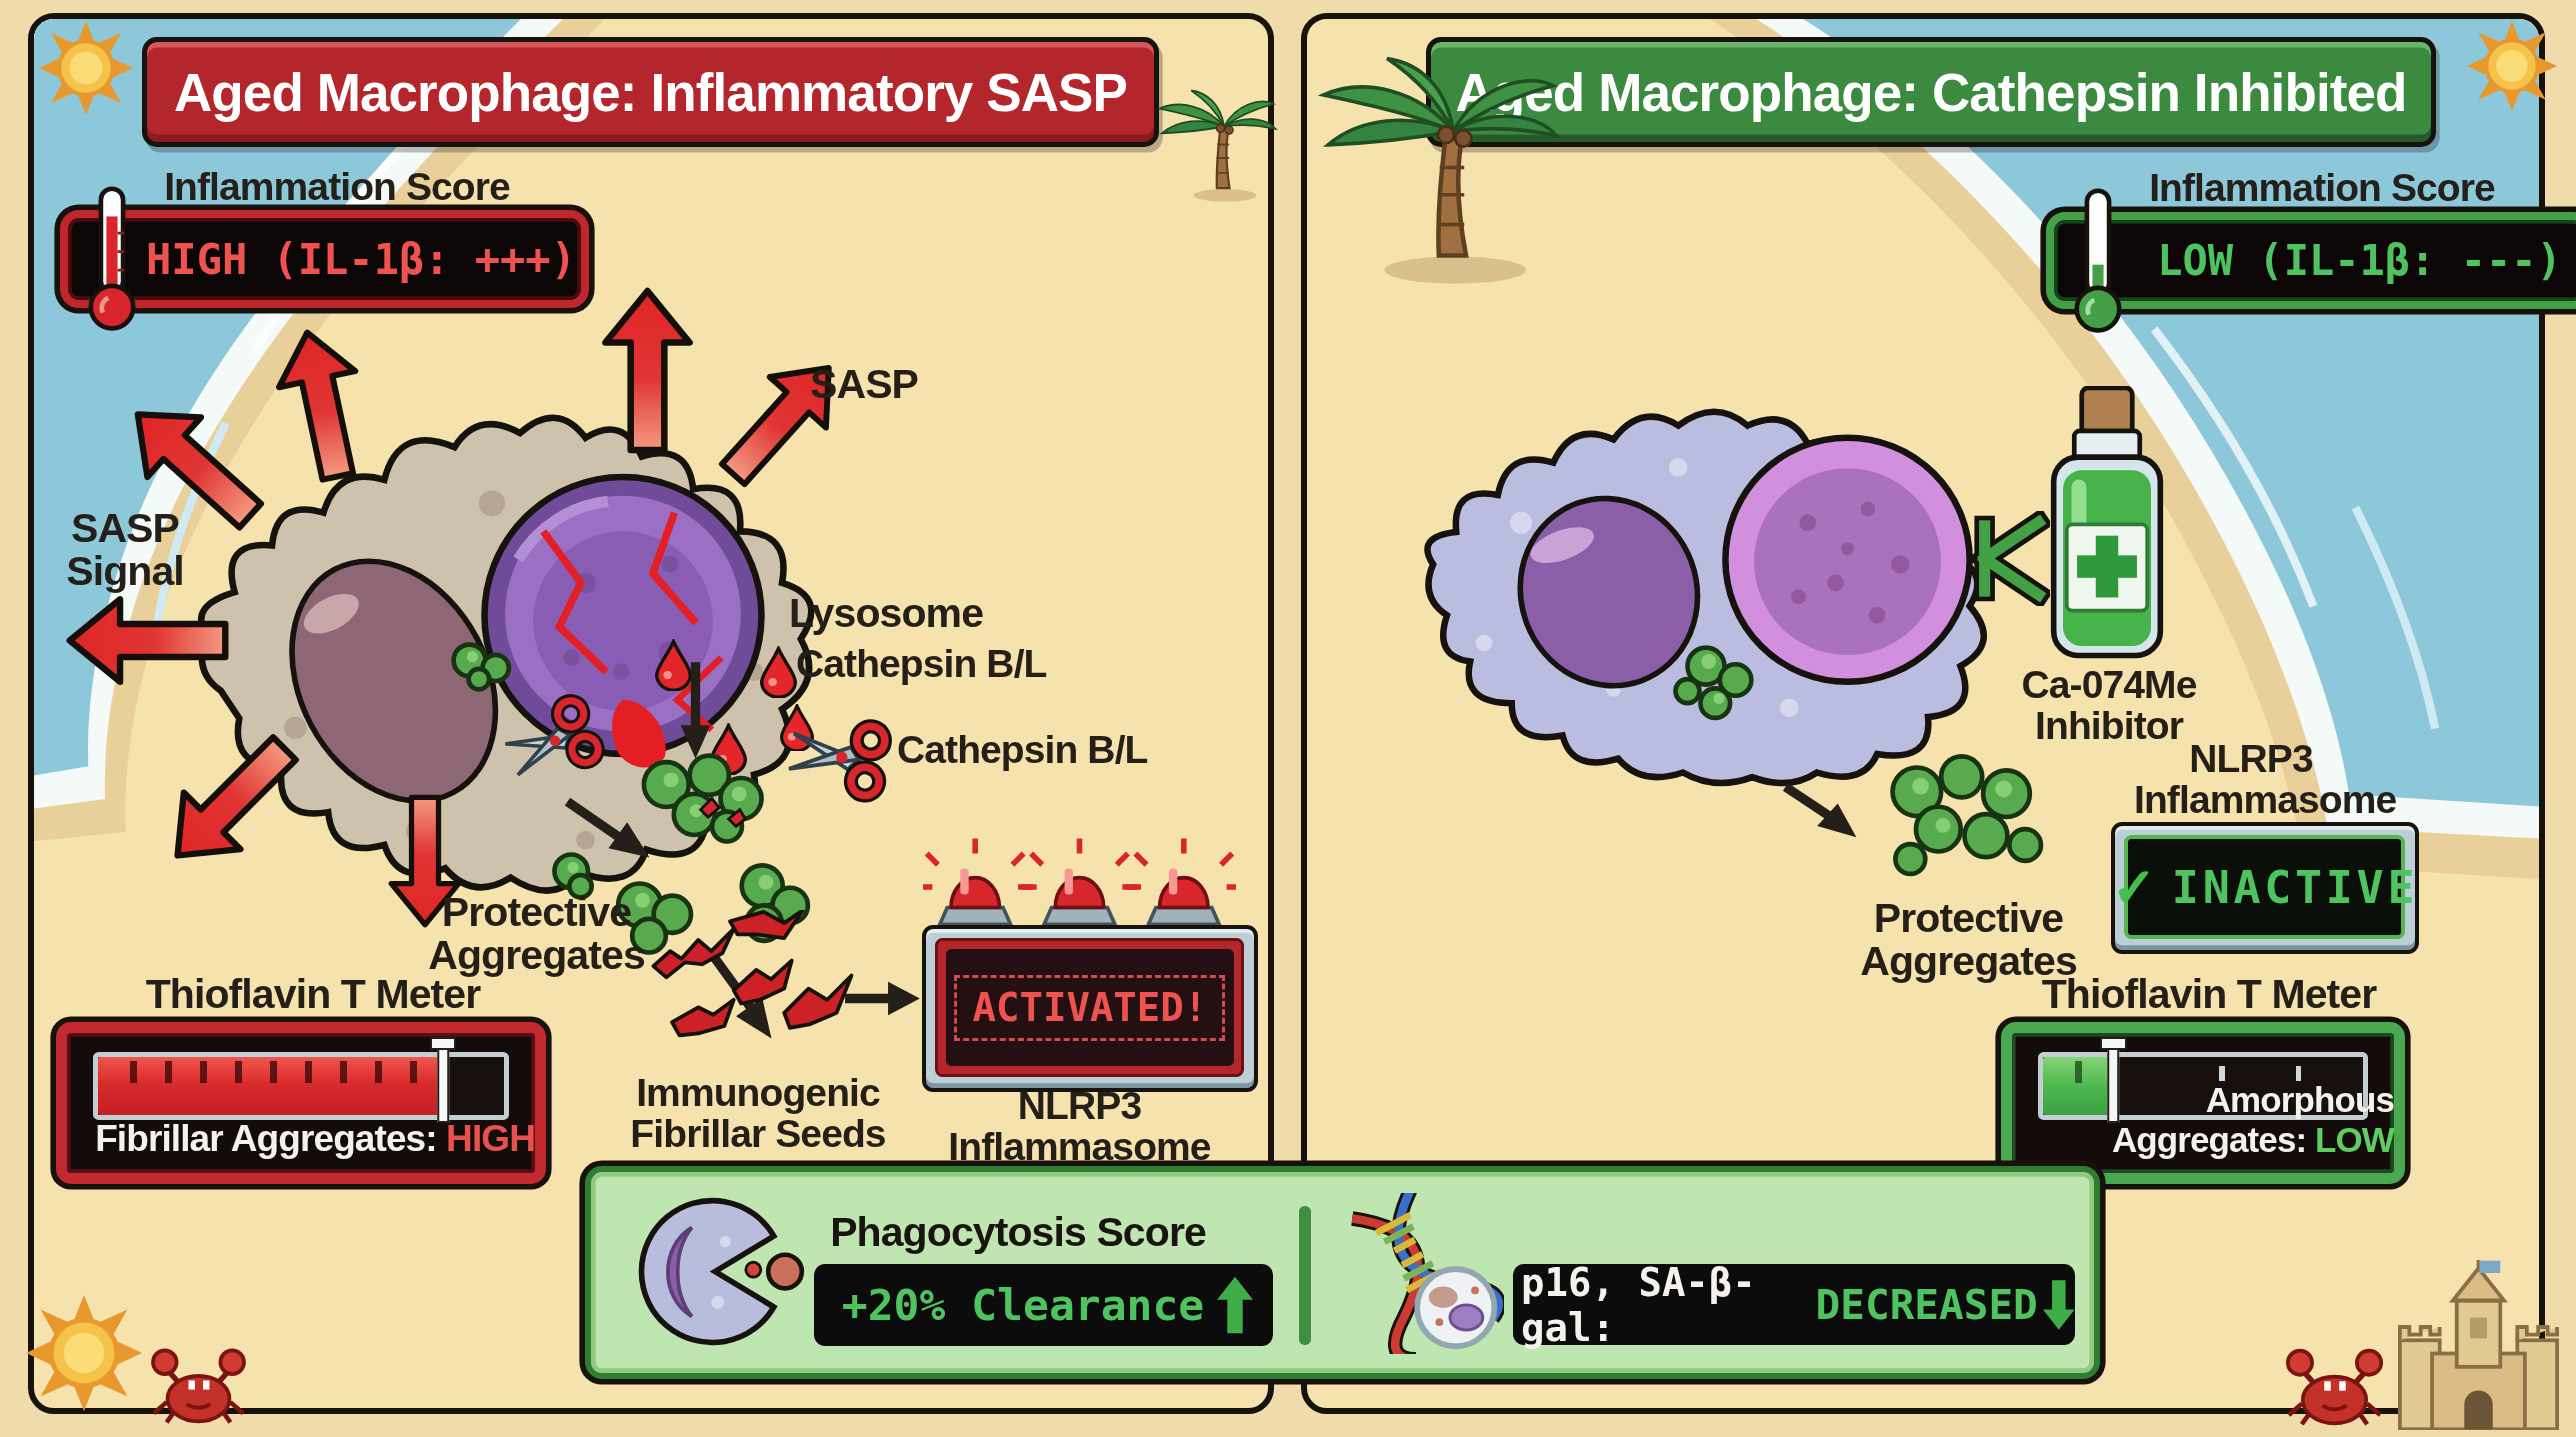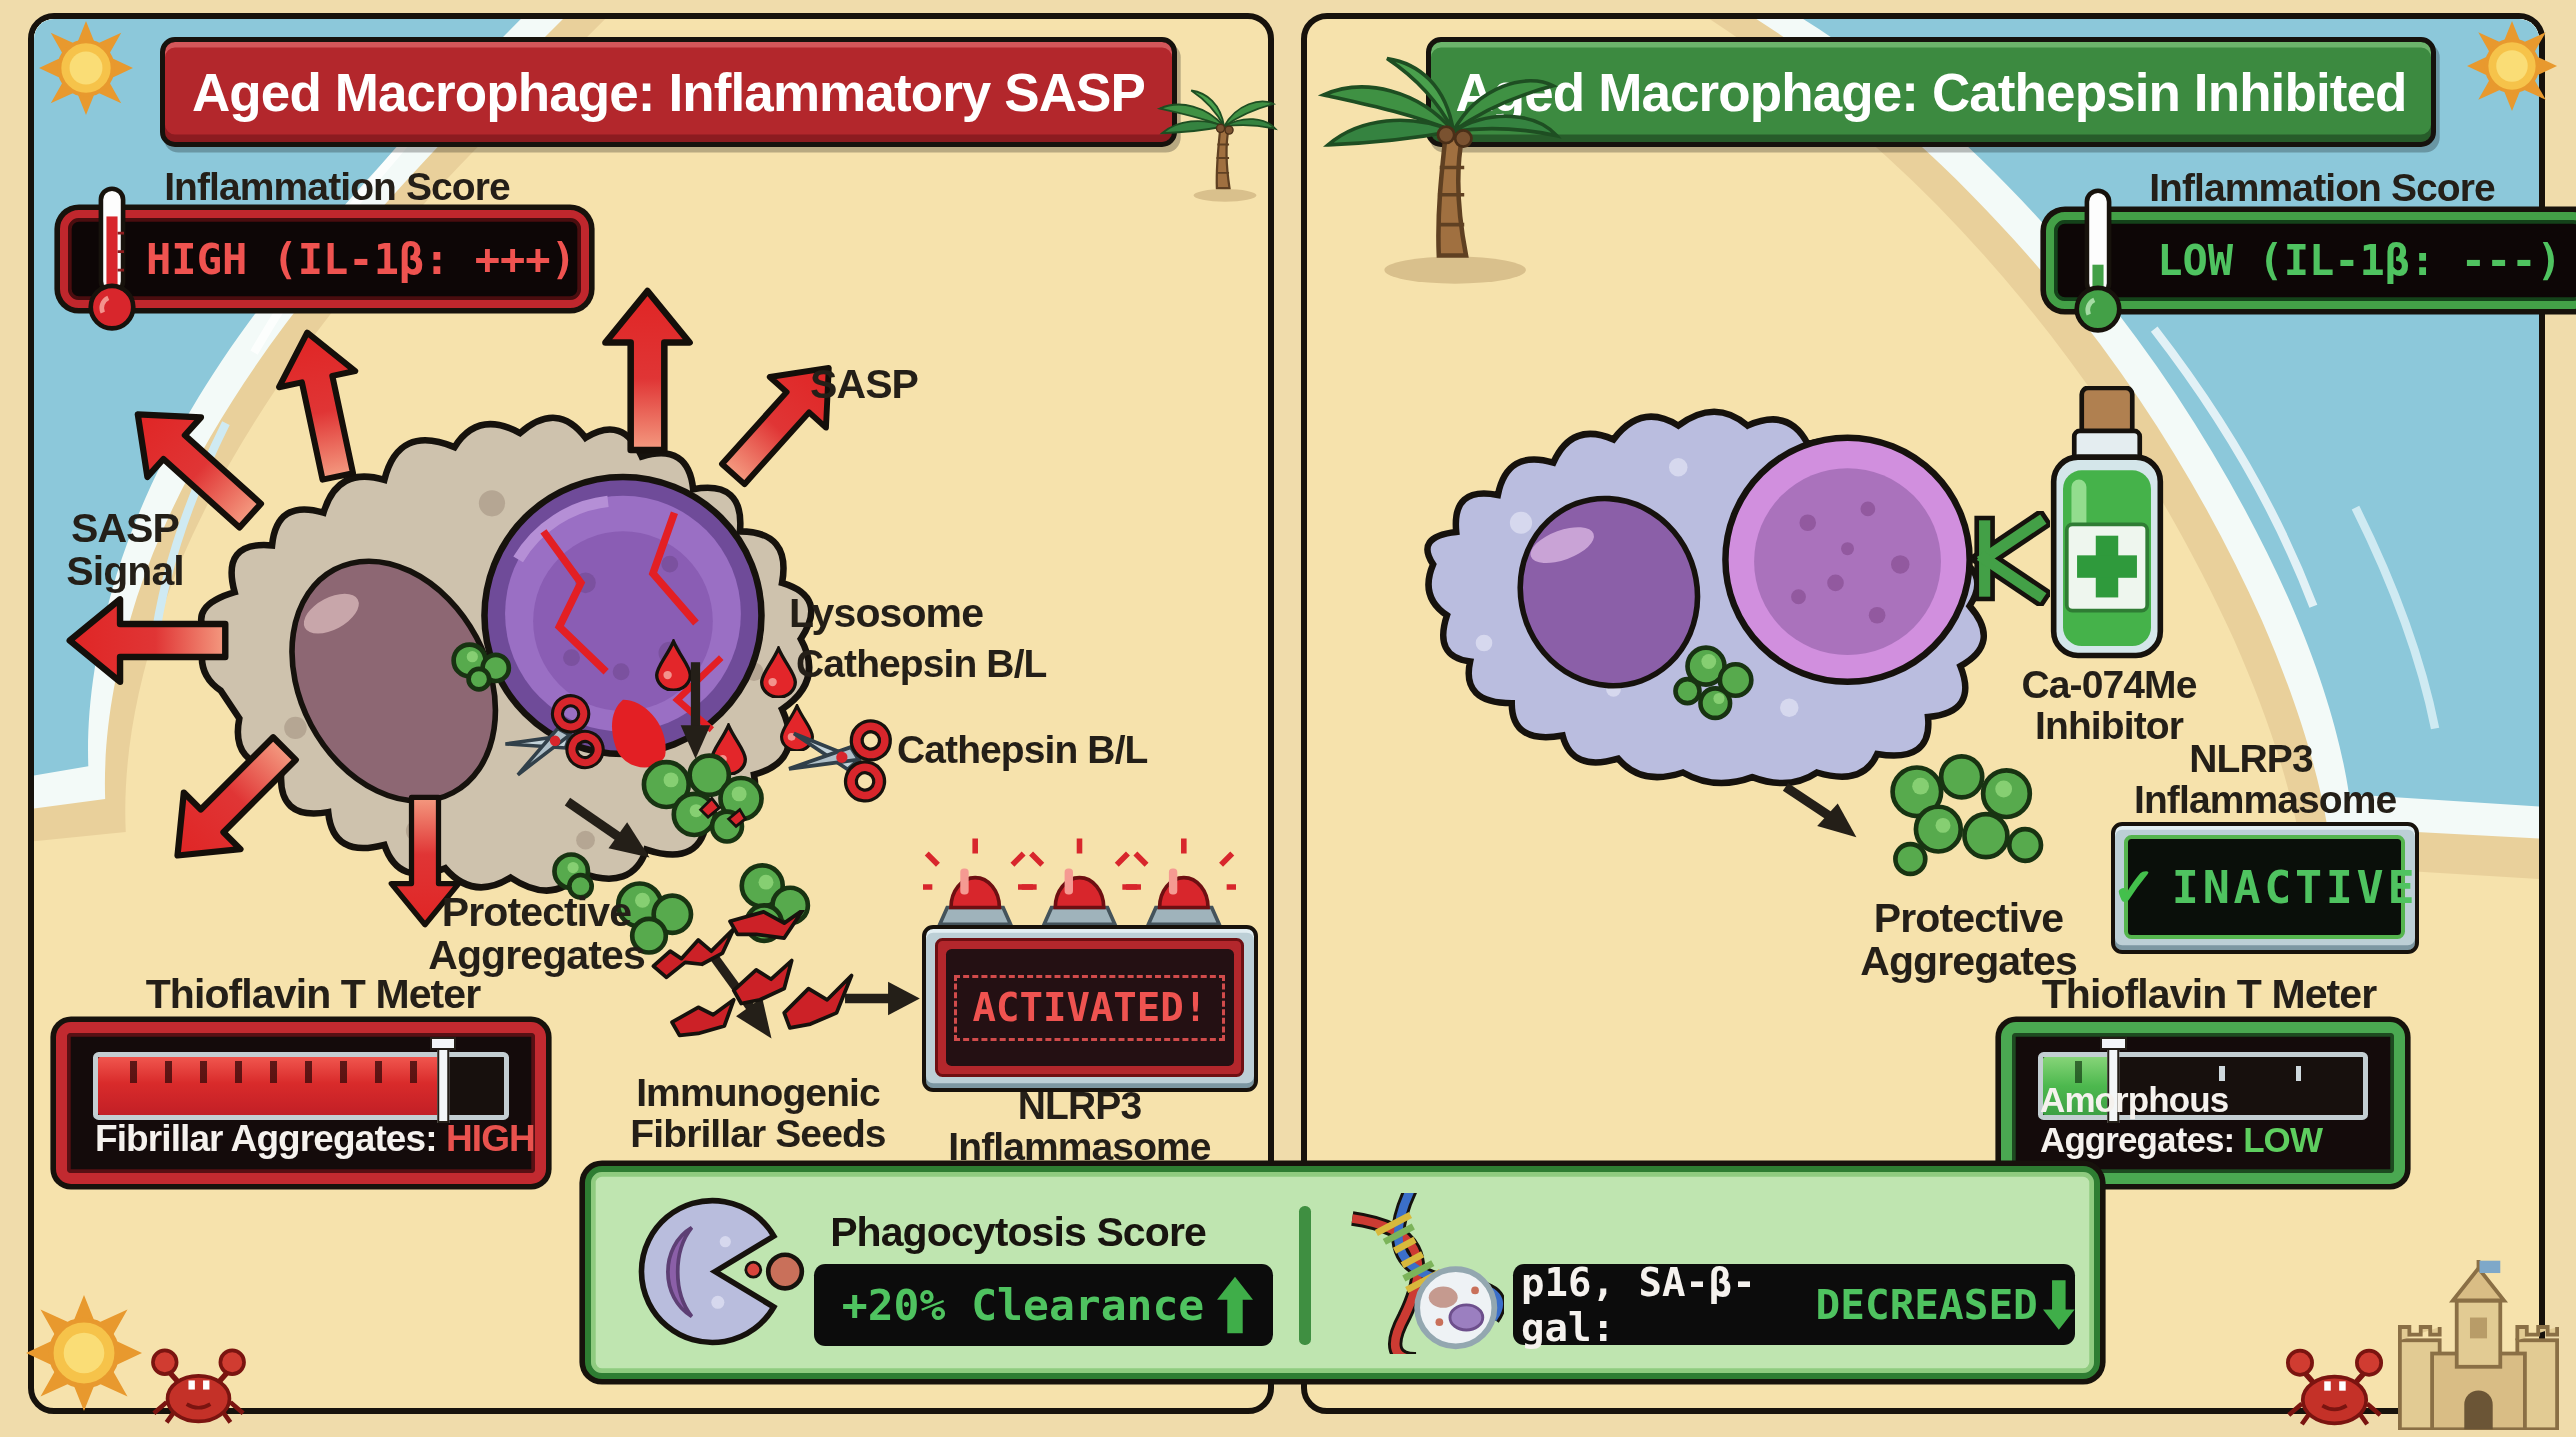--- a/index.html
+++ b/index.html
@@ -37,21 +37,21 @@
   .meter-fill.red{background:linear-gradient(#f0564e,#d92b2b 45%,#c21f26);}
   .meter-fill.green{background:linear-gradient(#86d478,#4db84e 50%,#3da044);}
   .meter-fill.red::after,.meter-fill.green::after{content:"";position:absolute;left:3.7px;right:1.9px;top:3.7px;height:38%;
       background:repeating-linear-gradient(90deg,transparent 0 28px,rgba(60,10,10,.8) 28px 35px);}
   .meter-fill.green::after{background:repeating-linear-gradient(90deg,transparent 0 28px,rgba(20,60,20,.7) 28px 35px);}
   .meter-needle{position:absolute;top:-15px;width:7.5px;height:77px;background:#f4f7f8;border:2.8px solid #241f18;
                 transform:translateX(-50%);}
   .meter-needle::before{content:"";position:absolute;top:-7.5px;left:50%;transform:translateX(-50%);
                 width:22.5px;height:9.4px;background:#f4f7f8;border:2.8px solid #241f18;}
   .wtick{position:absolute;top:9.4px;width:5.6px;height:15px;background:#cfd9dd;}
-  .meter-text{position:absolute;left:0;right:0;bottom:13px;text-align:left;font-weight:bold;font-size:37px;
+  .meter-text{position:absolute;left:0;right:0;bottom:13px;text-align:right;font-weight:bold;font-size:37px;
               color:#f5f2ee;letter-spacing:-0.9px;padding-left:28px;}
   .meter-text .hotred{color:#e8524e;}
   .meter-text .hotgreen{color:#5ece5f;}
   
   .metal{position:absolute;background:#bccfd6;border:4.7px solid #17120c;border-radius:11.2px;padding:9.4px;
          box-shadow:inset 0 3.7px 0 #e2eef2,inset 0 -4.7px 0 #7c97a2;}
   .alarm-red{background:#b3272c;border:3.7px solid #6e0f12;border-radius:7.5px;padding:7.5px;height:calc(100% - 22.5px);}
   .alarm-screen{background:#241013;border-radius:5.6px;height:100%;display:flex;align-items:center;justify-content:center;}
   .alarm-text{border:3.7px dashed #d14b4b;padding:7.5px 15px;color:#ef5350;font-family:"DejaVu Sans Mono",monospace;
               font-weight:bold;font-size:39px;letter-spacing:0px;white-space:nowrap;}
@@ -136,21 +136,21 @@
     <path d="M143,135 h27 M141,165 h29 M140,198 h30" stroke="#5f4022" stroke-width="4"></path>
     <path d="M158,95 C120,50 60,35 15,55 C60,65 110,75 158,95 Z" fill="#3f9143" stroke="#1e4e22" stroke-width="4"></path>
     <path d="M158,95 C110,75 55,80 20,110 C70,108 115,103 158,95 Z" fill="#358340" stroke="#1e4e22" stroke-width="4"></path>
     <path d="M158,95 C185,45 240,30 268,45 C230,55 190,72 158,95 Z" fill="#3f9143" stroke="#1e4e22" stroke-width="4"></path>
     <path d="M158,95 C200,70 250,75 272,100 C235,92 195,90 158,95 Z" fill="#358340" stroke="#1e4e22" stroke-width="4"></path>
     <path d="M158,95 C150,45 120,20 85,15 C115,35 140,60 158,95 Z" fill="#49a04c" stroke="#1e4e22" stroke-width="4"></path>
     <circle cx="150" cy="99" r="9" fill="#7a5230" stroke="#4a2f18" stroke-width="3"></circle>
       <circle cx="169" cy="103" r="9" fill="#7a5230" stroke="#4a2f18" stroke-width="3"></circle>
   </svg>
 
-  <div class="banner red" style="left:160px;width:1007px;text-align:right;">
+  <div class="banner red" style="left:142px;width:1007px;text-align:right;">
     <span>Aged Macrophage: Inflammatory SASP</span>
   </div>
   <div class="banner green" style="left:1426px;width:1000px;">
     <span>Aged Macrophage: Cathepsin Inhibited</span>
   </div>
 
   <div class="lbl center" style="left:150px;top:167px;width:374px;font-size:39px;">Inflammation Score</div>
   <div class="led-display red" style="left:60px;top:210px;width:440px;height:82px;font-size:42px;padding-left:73px;">
     <span class="led-red">HIGH (IL-1β: +++)</span>
   </div>

